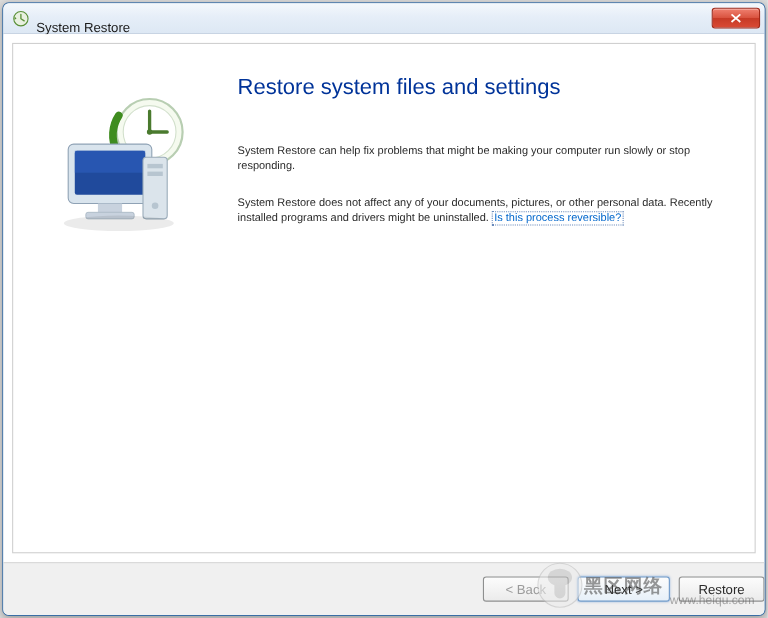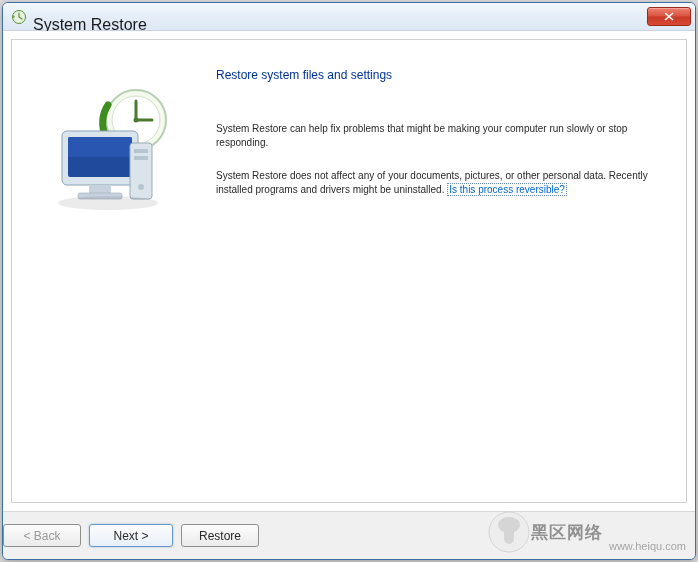--- a/index.html
+++ b/index.html
@@ -30,21 +30,21 @@
       align-items: center;
       padding: 0 4px;
     }
     .titlebar-icon {
       width: 16px;
       height: 16px;
       margin-right: 6px;
       margin-left: 4px;
     }
     .titlebar-title {
-      font-size: 16px;
+      font-size: 12px;
       color: #1a1a1a;
       flex: 1;
       margin-top: 16px;
     }
     .close-btn {
       width: 44px;
       height: 19px;
       background: linear-gradient(to bottom, #f08070 0%, #d9533f 48%, #c73a26 52%, #d94a35 100%);
       border: 1px solid #a02818;
       border-radius: 3px;
@@ -72,21 +72,21 @@
       padding-top: 45px;
       display: flex;
       justify-content: center;
       align-items: flex-start;
     }
     .text-col {
       flex: 1;
       padding: 28px 30px 0 0;
     }
     .heading {
-      font-size: 12px;
+      font-size: 20px;
       color: #003399;
       font-weight: normal;
       margin-bottom: 40px;
     }
     .para {
       font-size: 10px;
       color: #2a2a2a;
       line-height: 1.35;
       margin-bottom: 20px;
     }
@@ -95,22 +95,21 @@
       border: 1px dotted #6a8abb;
       padding: 0 1px;
       cursor: pointer;
     }
     .button-row {
       height: 48px;
       background: #f0f0f0;
       border-top: 1px solid #d8d8d8;
       display: flex;
       align-items: center;
-      justify-content: flex-start;
-      padding-right: 18px;
+      justify-content: flex-end;
       gap: 8px;
     }
     .btn {
       min-width: 78px;
       height: 23px;
       background: linear-gradient(to bottom, #fcfcfc, #ebebeb);
       border: 1px solid #8e8f8f;
       border-radius: 3px;
       font-size: 12px;
       color: #2a2a2a;

